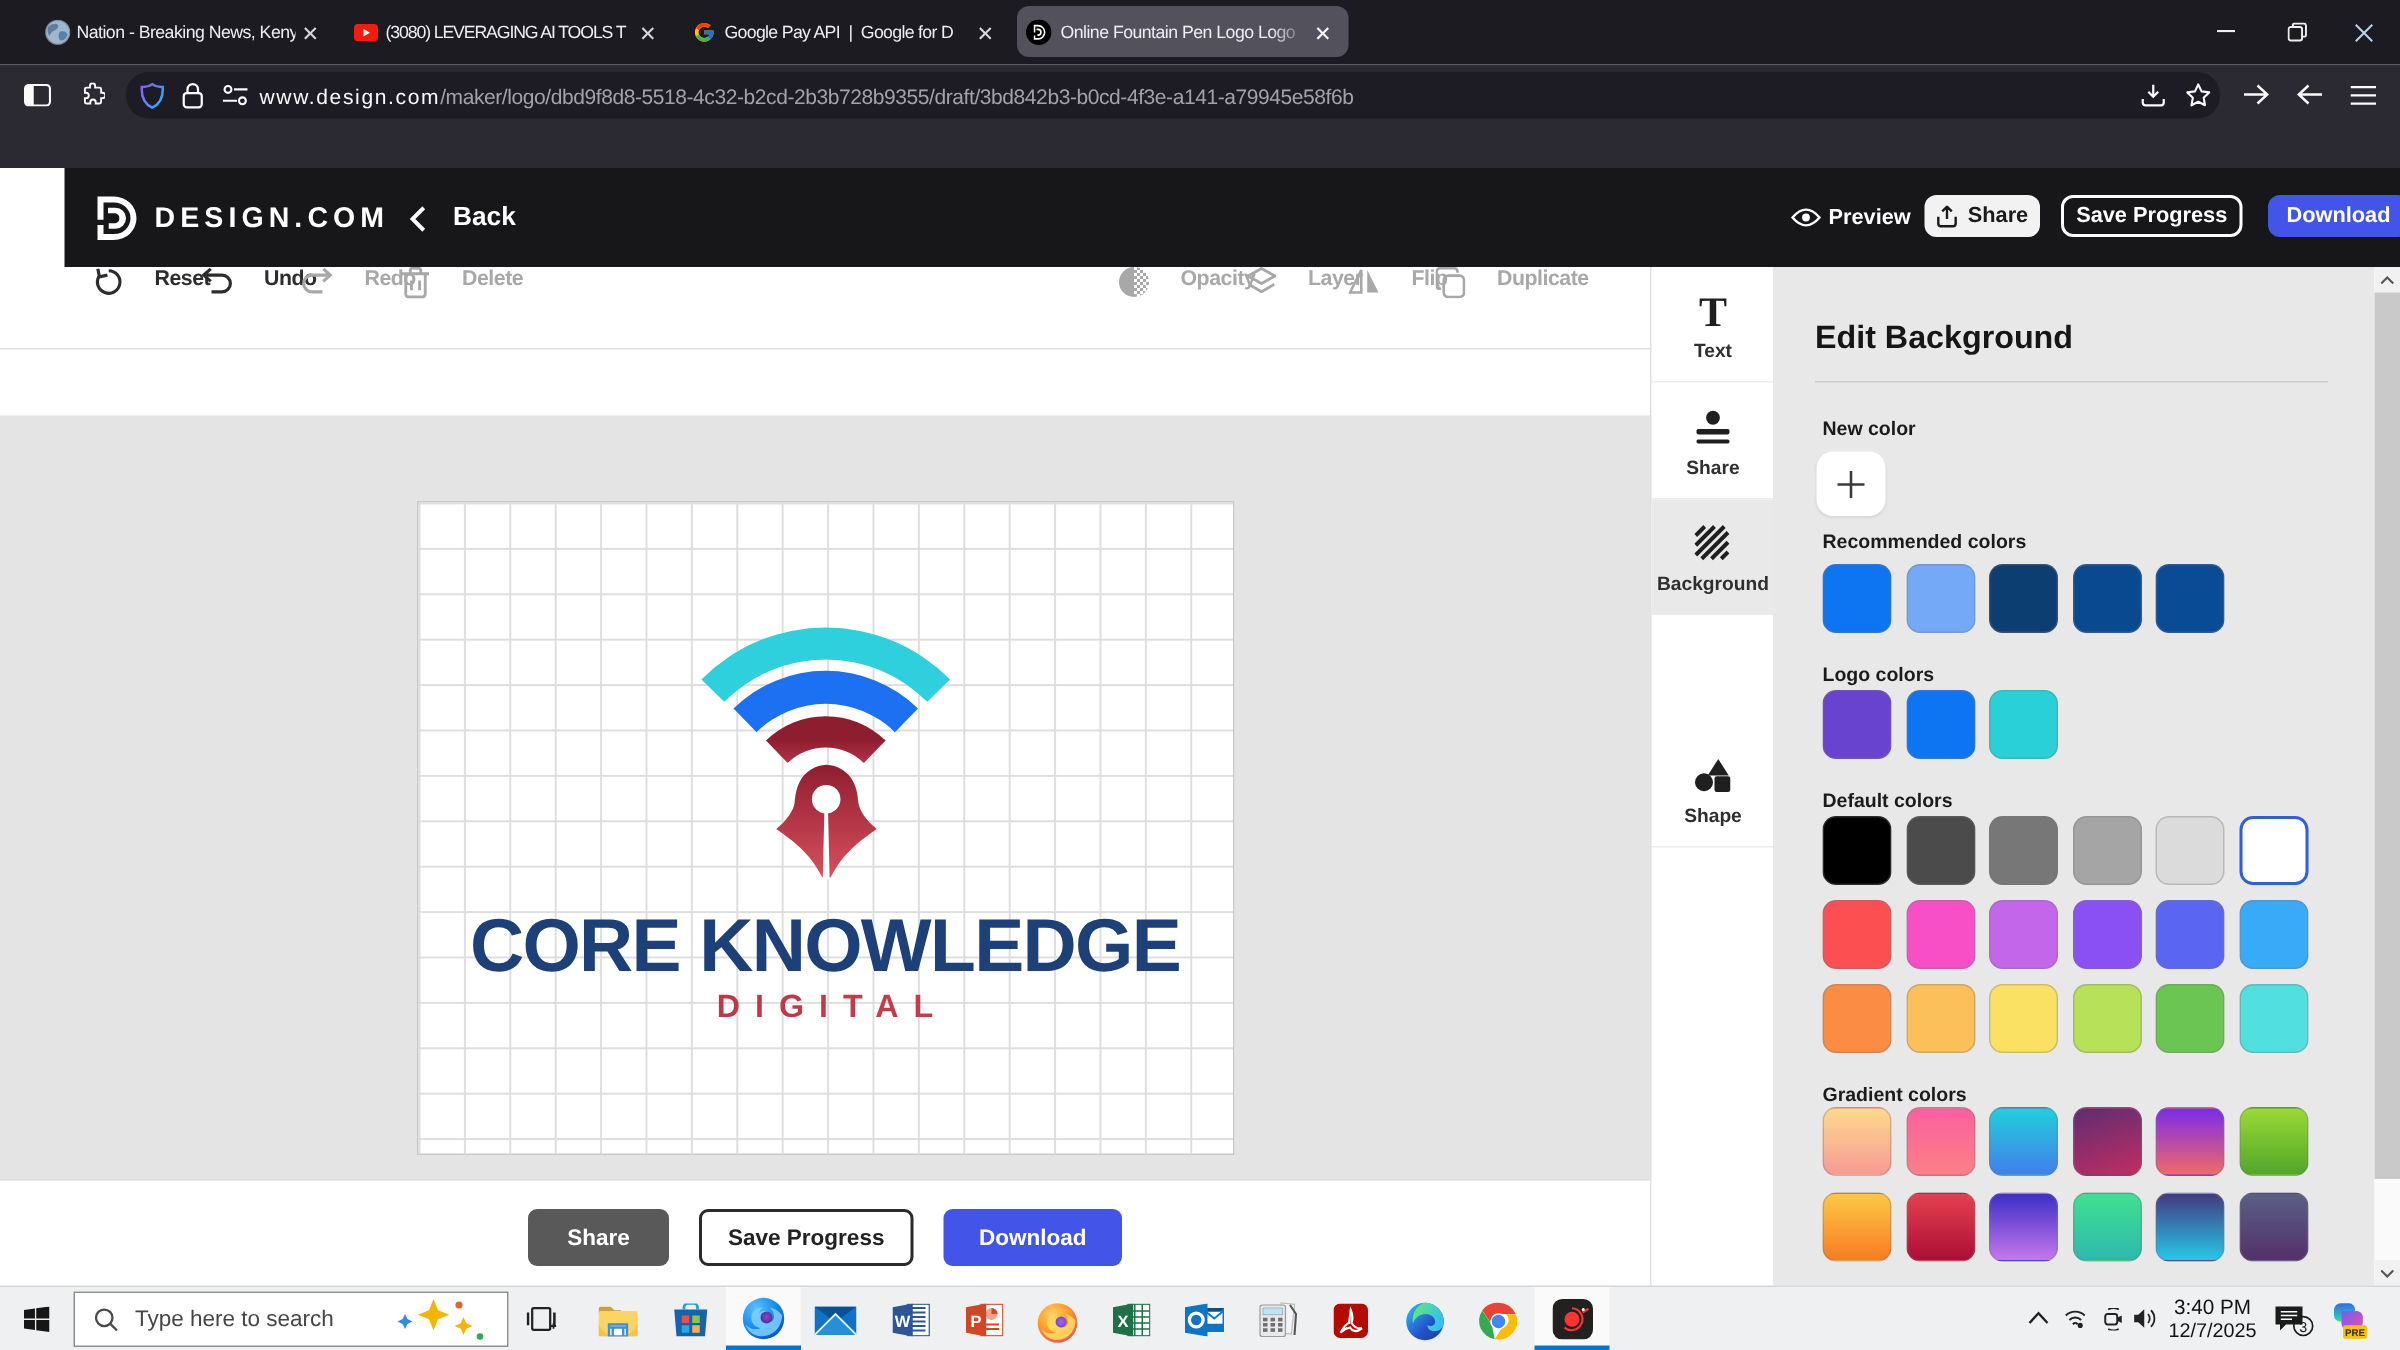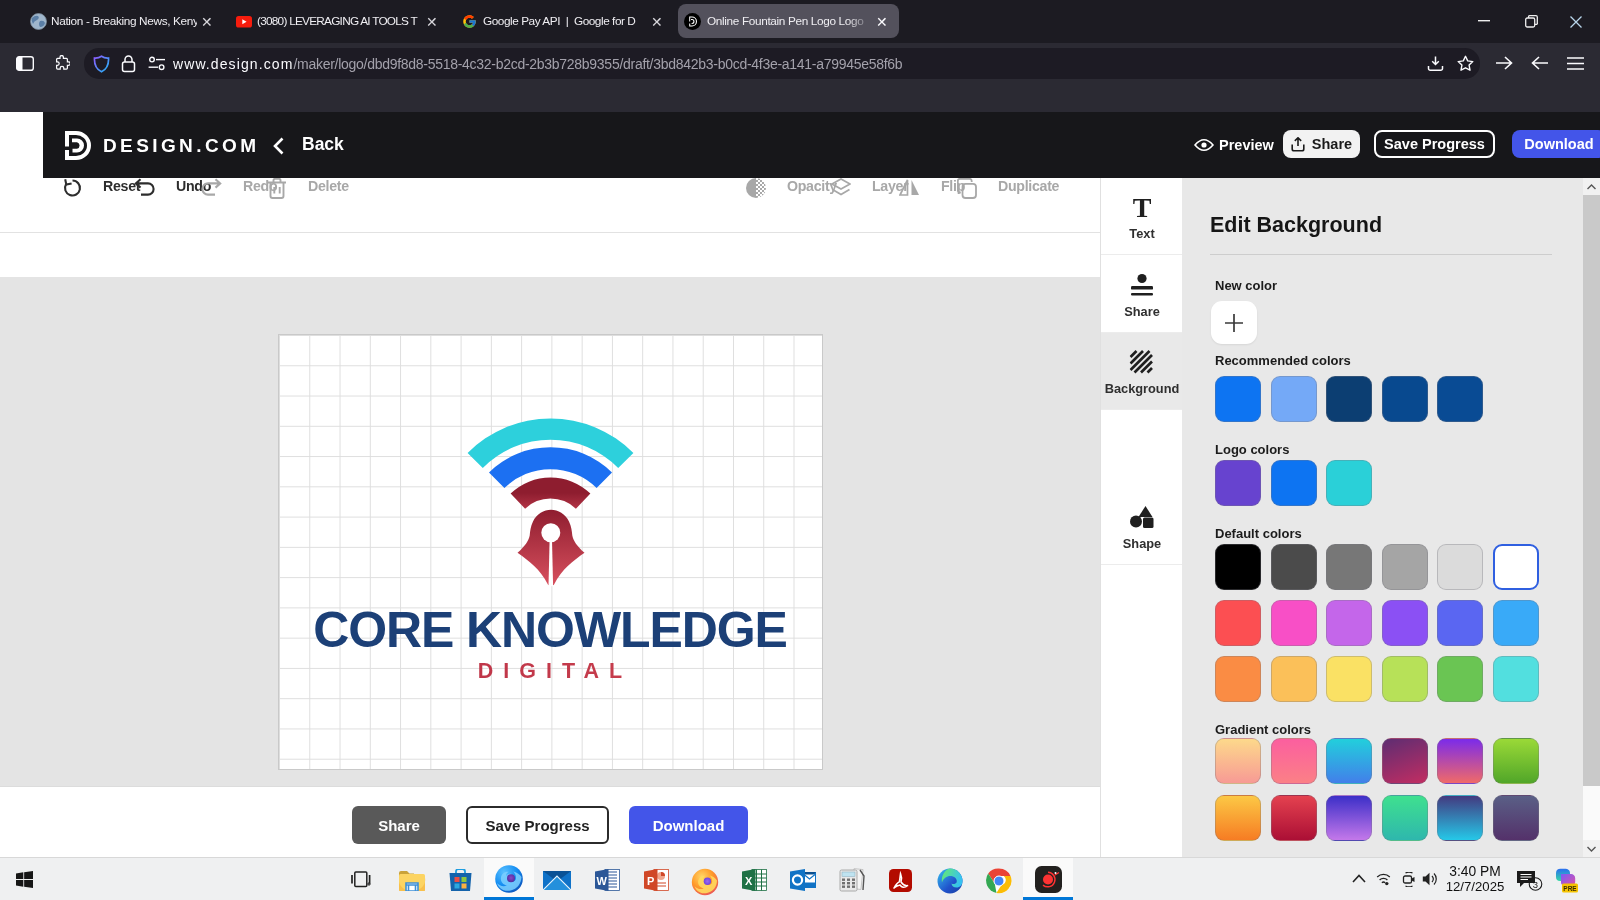--- a/index.html
+++ b/index.html
@@ -431,20 +431,35 @@
       <svg width="9" height="6" viewBox="0 0 9 6">
           <path d="M0.5 1 L4.5 5 L8.5 1" fill="none" stroke="#555" stroke-width="1.4"></path>
         </svg>
     </div>
   </div>
   <div class="abs" id="taskbar">
 
     <svg class="abs" style="left:16px;top:13px" width="17" height="17" viewBox="0 0 20 20">
       <path d="M0 2.8 L8.6 1.6 L8.6 9.5 L0 9.5 Z M9.6 1.45 L20 0 L20 9.5 L9.6 9.5 Z M0 10.5 L8.6 10.5 L8.6 18.4 L0 17.2 Z M9.6 10.5 L20 10.5 L20 20 L9.6 18.55 Z" fill="#161616"></path>
     </svg>
+    <div id="searchbox">
+      <svg style="margin-left:13px" width="16" height="16" viewBox="0 0 16 16">
+          <circle cx="6.5" cy="6.5" r="5.5" fill="none" stroke="#4a4a4a" stroke-width="1.5"></circle>
+          <line x1="10.6" y1="10.6" x2="15" y2="15" stroke="#4a4a4a" stroke-width="1.5"></line>
+        </svg>
+      <span style="margin-left:11px;font-size:15px;color:#454545">Type here to search</span>
+
+      <svg style="position:absolute;left:212px;top:4px" width="70" height="30" viewBox="0 0 70 30">
+        <path d="M8 10 L9.6 13.4 L13 15 L9.6 16.6 L8 20 L6.4 16.6 L3 15 L6.4 13.4 Z" fill="#2f8ce8"></path>
+        <path d="M27 0 L30 7.5 L37.5 10.5 L30 13.5 L27 21 L24 13.5 L16.5 10.5 L24 7.5 Z" fill="#f4b400"></path>
+        <circle cx="44" cy="4" r="2.4" fill="#e8602c"></circle>
+        <path d="M47 12 L48.8 16.2 L53 18 L48.8 19.8 L47 24 L45.2 19.8 L41 18 L45.2 16.2 Z" fill="#f4b400"></path>
+        <circle cx="58" cy="25" r="2.2" fill="#34a853"></circle>
+      </svg>
+    </div>
 
     <svg class="abs" style="left:351px;top:13px" width="20" height="17" viewBox="0 0 20 17">
       <rect x="3.8" y="1" width="12" height="14.5" rx="1" fill="none" stroke="#222" stroke-width="1.5"></rect>
       <path d="M1 4 L1 12.5 M18.6 4 L18.6 12.5" stroke="#222" stroke-width="1.7"></path>
       <path d="M16.2 13 L19.8 13 M18 11.2 L18 14.8" stroke="#222" stroke-width="1.2"></path>
     </svg>
 
     <svg class="abs" style="left:399px;top:13px" width="27" height="20" viewBox="0 0 27 20">
       <path d="M0 2 A2 2 0 0 1 2 0 L8 0 L10.5 2.5 L15 2.5 L15 5 L0 5 Z" fill="#caa239"></path>
       <rect x="0" y="3" width="26" height="17" rx="1.5" fill="#fcd462"></rect>

